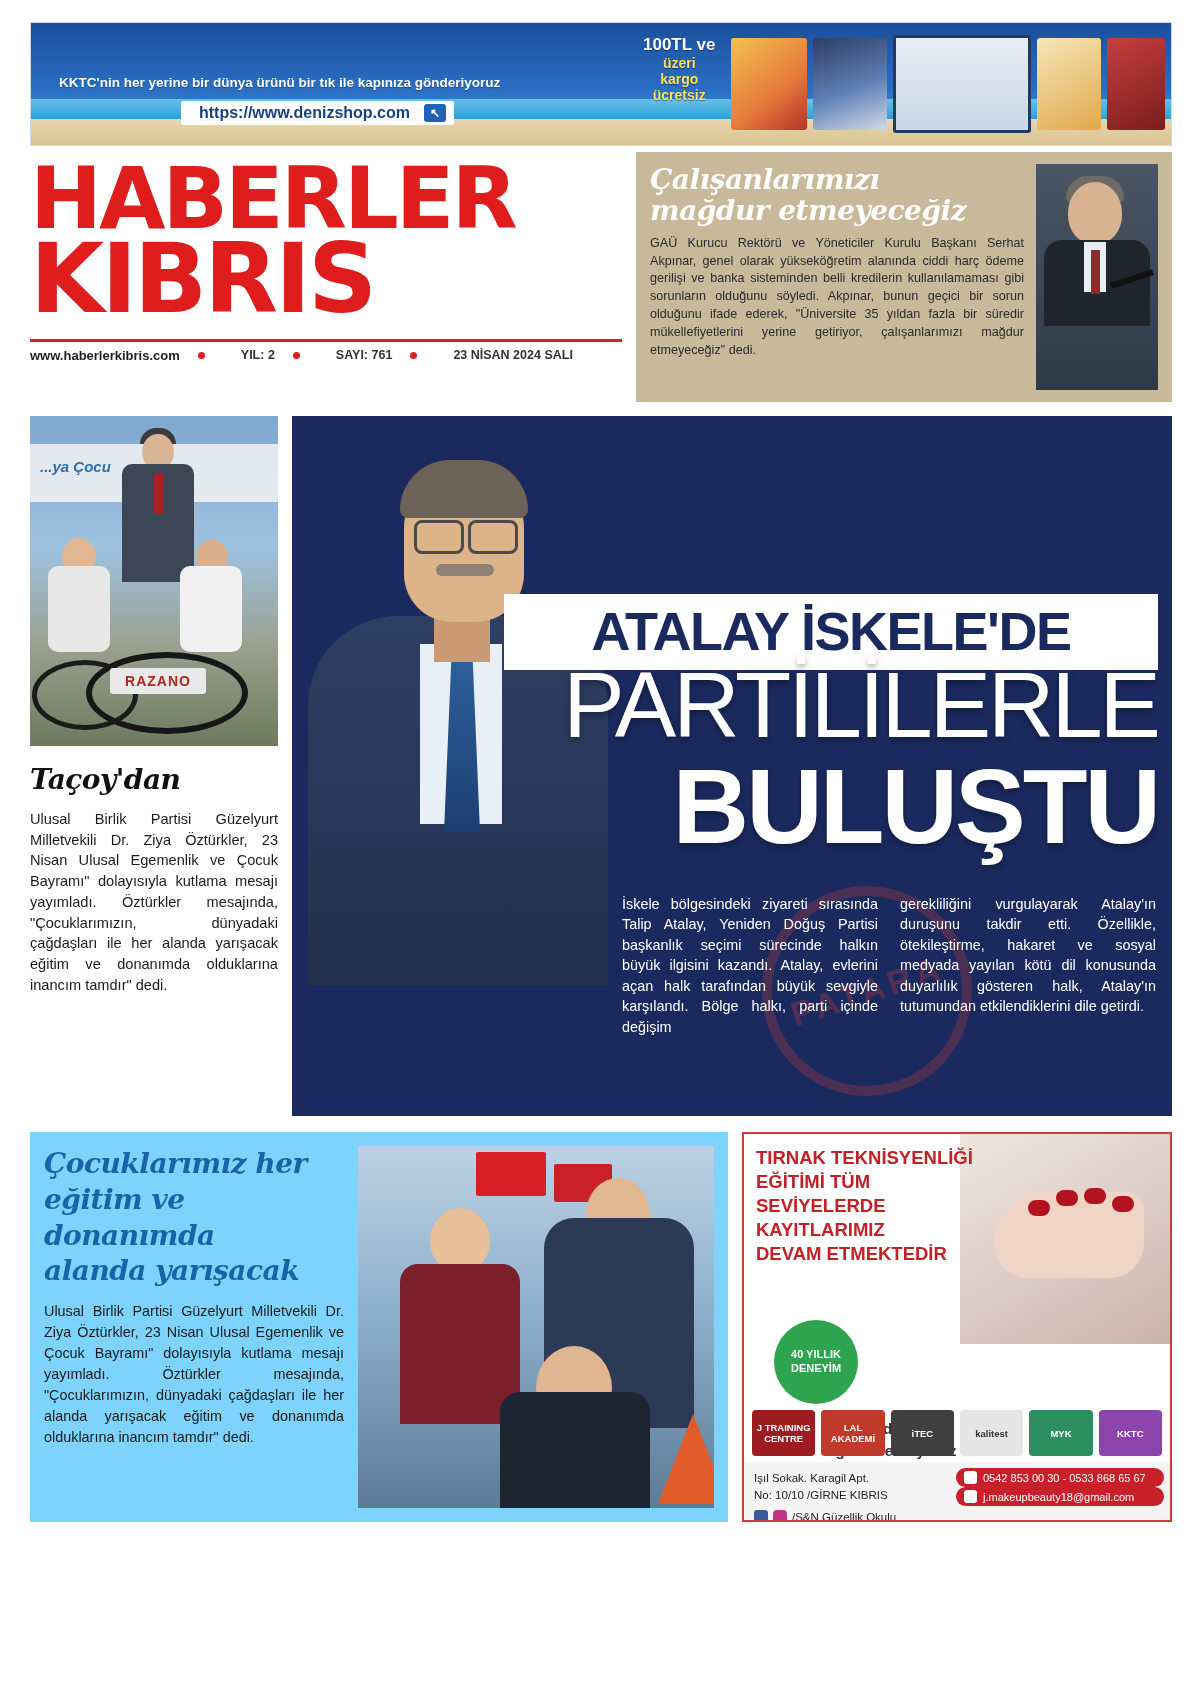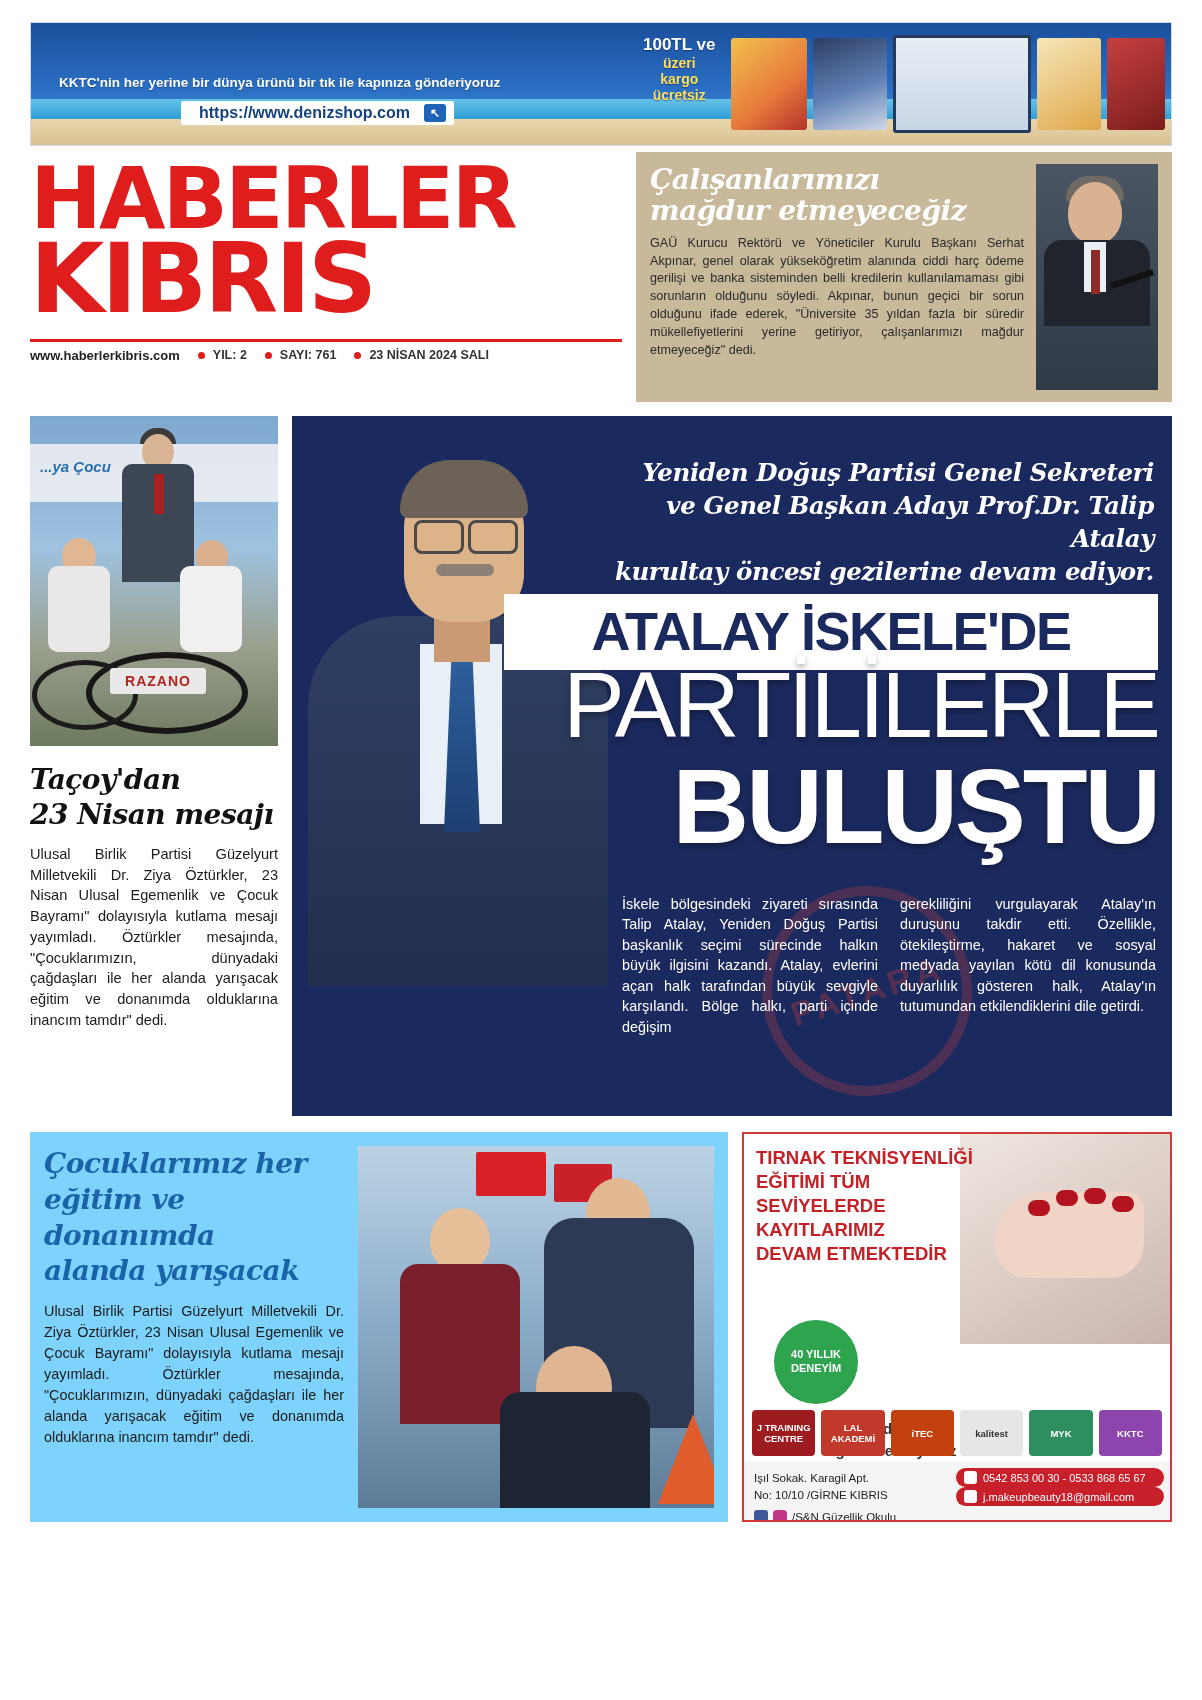--- a/index.html
+++ b/index.html
@@ -131,21 +131,21 @@
     padding-top: 6px;
     display:flex;
     align-items:center;
     gap: 18px;
     font-size: 12.5px;
     font-weight: bold;
     color:#333;
   }
   .logo-rule .site { color:#222; font-size: 13px; }
   .dot { width:7px;height:7px;background:#e01d1d;border-radius:50%;display:inline-block;margin-right:8px;}
-  .meta-item { display:flex; align-items:center; }
+  .meta-item { display:flex; align-items:center;gap:28px; }
 
   .top-story {
     flex: 1;
     background: #c8b99b;
     padding: 12px 14px;
     display:flex;
     gap: 12px;
     box-sizing: border-box;
   }
   .top-story-text { flex: 1; }
@@ -406,21 +406,21 @@
   .br-sub {
     position:absolute; left: 32px; top: 284px; width: 230px;
     color:#1b5e20; font-weight:bold; font-size: 15px; line-height: 1.45; text-align:center;
   }
   .br-sub .plain { color:#333; font-weight:bold; }
   .br-logos {
     position:absolute; left: 8px; right: 8px; bottom: 64px;
     display:flex; align-items:center; justify-content:space-between; gap:6px;
   }
   .br-logo { height: 42px; border-radius:4px; flex:1; display:flex; align-items:center; justify-content:center; font-size:9.5px; font-weight:bold; color:#fff; text-align:center; padding:2px;}
-  .lg1{background:#9c1c1f;} .lg2{background:#c0392b;} .lg3{background:#c2410c;} .lg4{background:#e6e6e6;color:#333;} .lg5{background:#2d8f5f;} .lg6{background:#8e44ad;}
+  .lg1{background:#9c1c1f;} .lg2{background:#c0392b;} .lg3{background:#404040;} .lg4{background:#e6e6e6;color:#333;} .lg5{background:#2d8f5f;} .lg6{background:#8e44ad;}
   .br-footer {
     position:absolute; left: 0; right: 0; bottom: 0; height: 58px; background:#f4f4f4;
     display:flex; font-size: 11.5px; color:#222;
   }
   .br-addr { flex:1; padding: 8px 6px 6px 10px; line-height:1.5;}
   .br-contact { width: 208px; padding: 6px 6px 6px 0; }
   .br-pill {
     background:#c8202a; color:#fff; border-radius: 11px; padding: 3px 8px;
     font-size: 11px; display:flex; align-items:center; gap:6px;
   }
@@ -511,43 +511,37 @@
         <span class="pb-kid1h"></span>
         <span class="pb-kid1"></span>
         <span class="pb-kid2h"></span>
         <span class="pb-kid2"></span>
         <span class="pb-bike"></span>
         <span class="pb-bike2"></span>
         <span class="pb-plate">RAZANO</span>
       </div>
       <div class="left-title">
         <div>Taçoy'dan</div>
-        <div>23 Nisan mesajı</div>
       </div>
       <div class="left-body">Ulusal Birlik Partisi Güzelyurt Milletvekili Dr. Ziya Öztürkler, 23 Nisan Ulusal Egemenlik ve Çocuk Bayramı" dolayısıyla kutlama mesajı yayımladı. Öztürkler mesajında, "Çocuklarımızın, dünyadaki çağdaşları ile her alanda yarışacak eğitim ve donanımda olduklarına inancım tamdır" dedi.</div>
     </div>
 
     <div class="lead-box">
       <div class="lead-portrait">
         <span class="lp-suit"></span>
         <span class="lp-shirt"></span>
         <span class="lp-tie"></span>
         <span class="lp-neck"></span>
         <span class="lp-head"></span>
         <span class="lp-hair"></span>
         <span class="lp-glass-l"></span>
         <span class="lp-glass-r"></span>
         <span class="lp-mous"></span>
       </div>
 
-      <div class="kicker">
-        <div>Yeniden Doğuş Partisi Genel Sekreteri</div>
-        <div>ve Genel Başkan Adayı Prof.Dr. Talip Atalay</div>
-        <div>kurultay öncesi gezilerine devam ediyor.</div>
-      </div>
 
       <div class="headline-white-band">ATALAY İSKELE'DE</div>
       <div class="headline-big">PARTİLİLERLE</div>
       <div class="headline-big2">BULUŞTU</div>
 
       <div class="watermark">PATARA</div>
 
       <div class="lead-cols">
         <div class="col">İskele bölgesindeki ziyareti sırasında Talip Atalay, Yeniden Doğuş Partisi başkanlık seçimi sürecinde halkın büyük ilgisini kazandı.  Atalay, evlerini açan halk tarafından büyük sevgiyle karşılandı. Bölge halkı, parti içinde değişim</div>
         <div class="col">gerekliliğini vurgulayarak Atalay'ın duruşunu takdir etti. Özellikle, ötekileştirme, hakaret ve sosyal medyada yayılan kötü dil konusunda duyarlılık gösteren halk, Atalay'ın tutumundan etkilendiklerini dile getirdi.</div>

